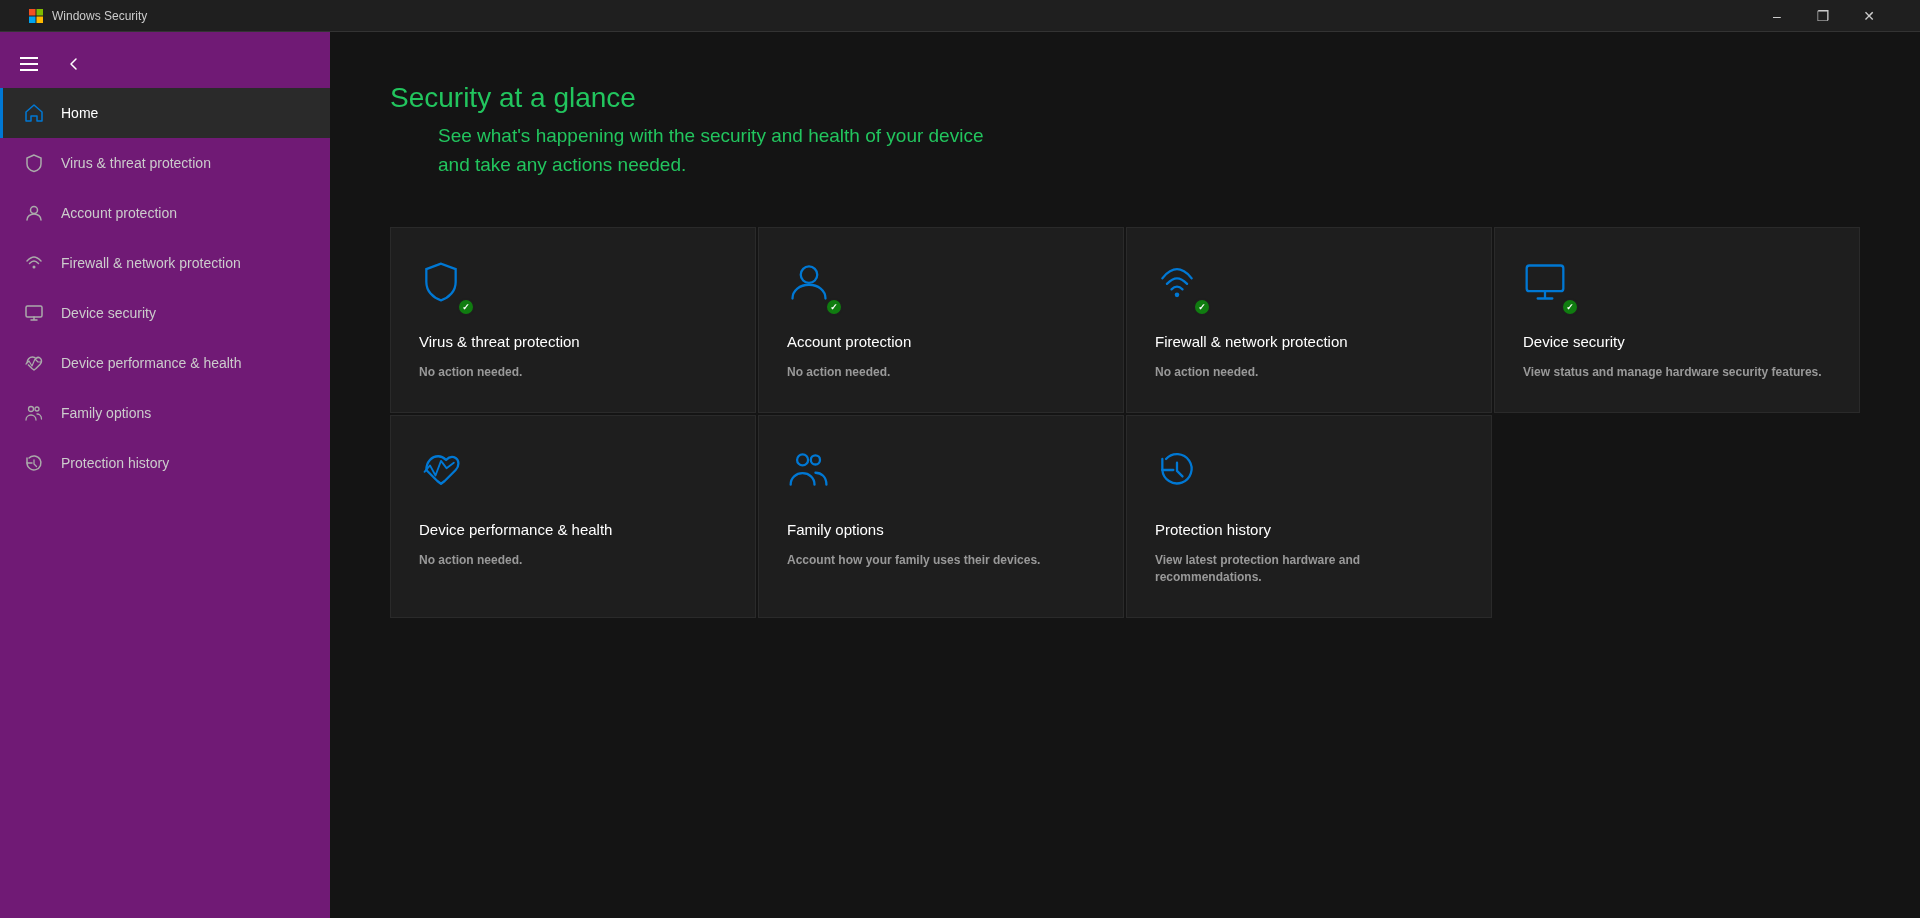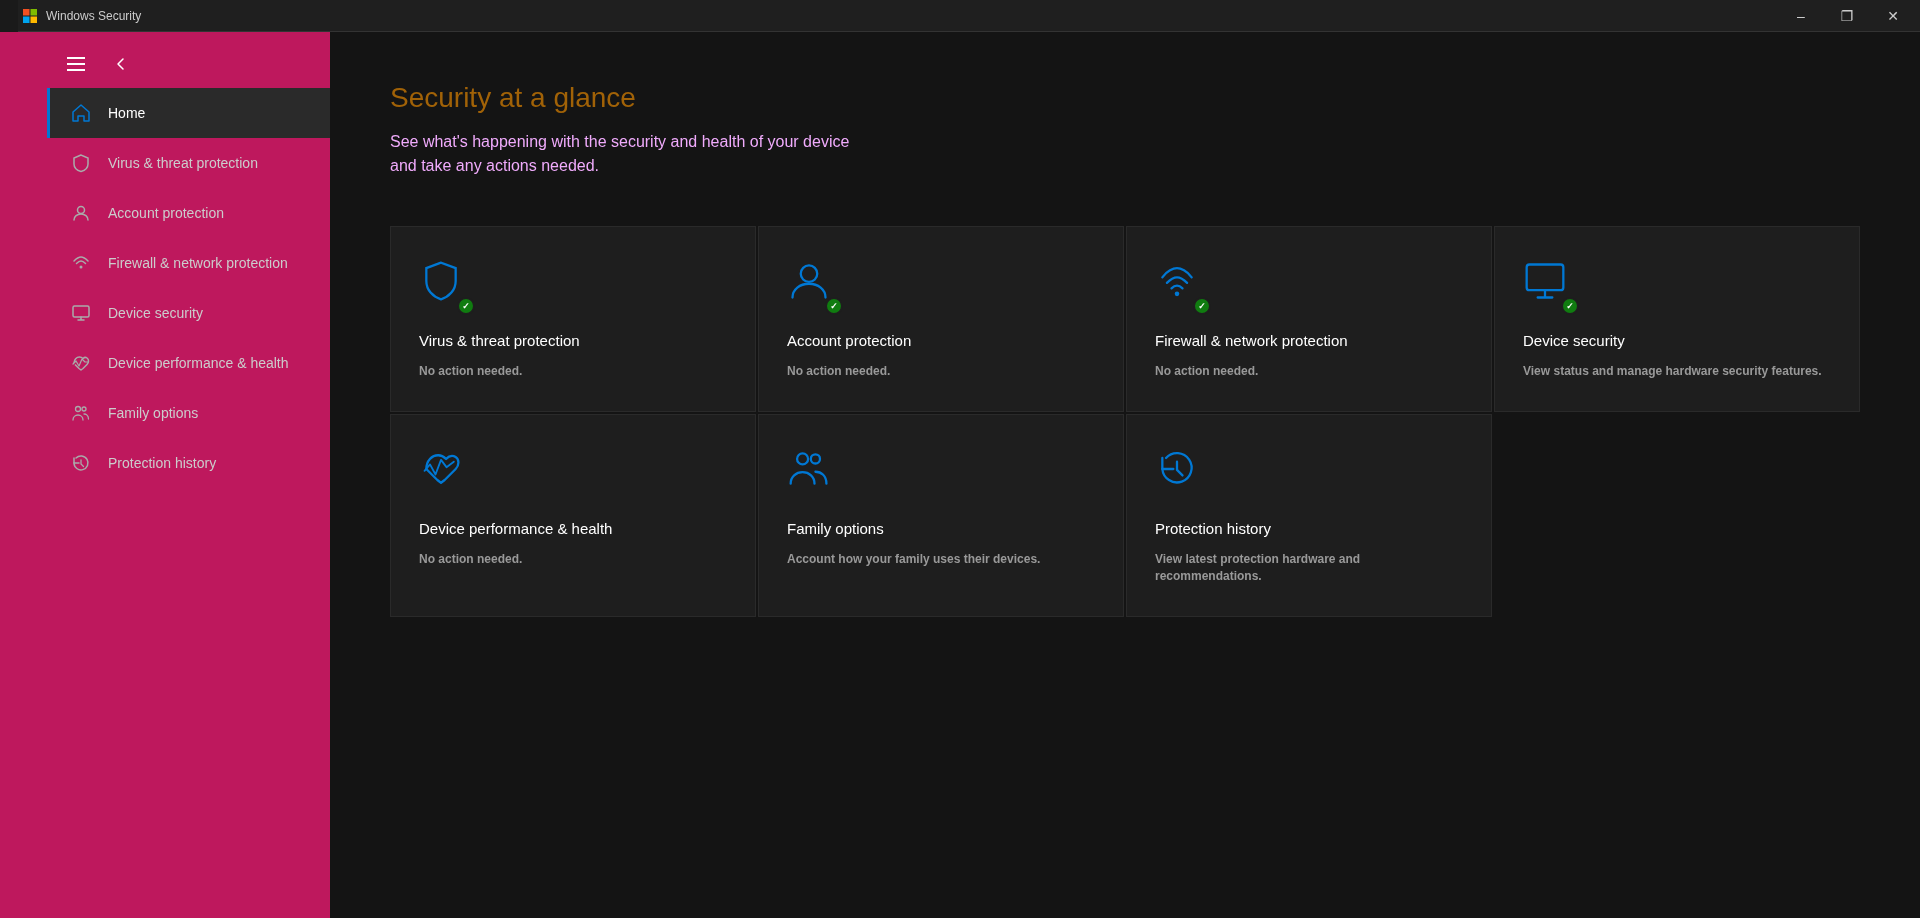--- a/index.html
+++ b/index.html
@@ -12,23 +12,22 @@
       overflow: hidden;
     }
 
     
     .title-bar {
       height: 32px;
       background: #1f1f1f;
       display: flex;
       align-items: center;
       justify-content: space-between;
-      padding: 0 4px;
+      padding: 0 28px;
       border-bottom: 1px solid #333;
-      margin-left: 18px;
     }
     .title-bar-left {
       display: flex;
       align-items: center;
       gap: 8px;
     }
     .title-bar-icon {
       width: 16px;
       height: 16px;
     }
@@ -55,26 +54,25 @@
 
     
     .app-container {
       display: flex;
       height: calc(918px - 32px);
     }
 
     
     .sidebar {
       width: 330px;
-      background: #be185d;
+      background: #701a75;
       display: flex;
       flex-direction: column;
       padding-top: 8px;
       flex-shrink: 0;
-      padding-left: 47px;
     }
     .sidebar-top-actions {
       display: flex;
       align-items: center;
       gap: 16px;
       padding: 8px 16px 8px 16px;
       height: 48px;
     }
     .hamburger-btn {
       background: none;
@@ -131,29 +129,30 @@
     .main-content {
       flex: 1;
       background: #141414;
       padding: 50px 60px;
       overflow-y: auto;
     }
 
     .page-title {
       font-size: 28px;
       font-weight: 300;
-      color: #a16207;
-      margin-bottom: 16px;
+      color: #22c55e;
+      margin-bottom: 8px;
     }
     .page-subtitle {
-      font-size: 16px;
-      color: #f0abfc;
+      font-size: 19px;
+      color: #22c55e;
       margin-bottom: 48px;
       line-height: 1.5;
       max-width: 600px;
+      margin-left: 48px;
     }
 
     
     .cards-grid {
       display: grid;
       grid-template-columns: repeat(4, 1fr);
       gap: 2px;
     }
 
     .card {

